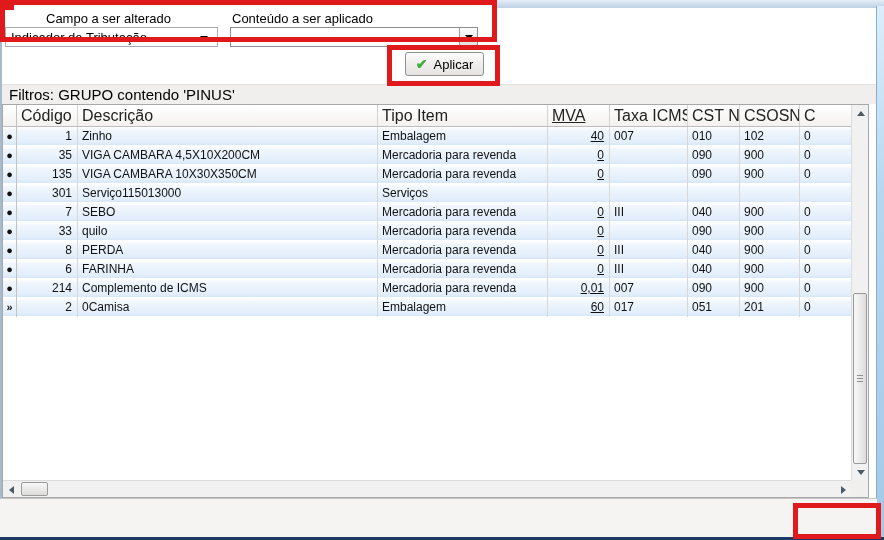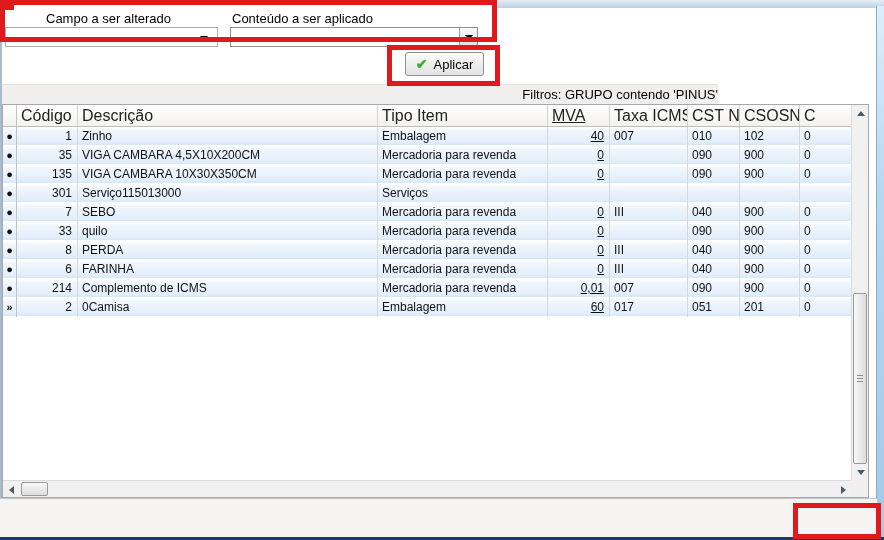--- a/index.html
+++ b/index.html
@@ -41,23 +41,23 @@
   .combo-btn .flat-arrow { right:4px; top:7px; }
 
   
   .btn { position:absolute; display:flex; align-items:center; justify-content:center; gap:6px;
     background:linear-gradient(180deg,#fdfdfd 0%,#f0efee 45%,#e5e4e2 100%);
     border:1px solid #8f8f8f; border-radius:3px; font-size:13px; color:#000; z-index:2; cursor:default; }
   .check-glyph { color:#3dae3d; font-size:14px; font-weight:bold; line-height:1; }
   .btn-apply { left:405px; top:52px; width:79px; height:24px; }
 
   
-  .filter-bar { position:absolute; left:2px; top:84px; width:716px; height:20px;
-    background:#f1efed; border-top:1px solid #e3e1df; font-size:13px; line-height:19px;
-    padding-left:7px; color:#000; z-index:2;text-align:right; }
+  .filter-bar { position:absolute; left:2px; top:84px; width:874px; height:20px;
+    background:#f1efed; border-top:1px solid #e3e1df; font-size:15px; line-height:19px;
+    padding-left:7px; color:#000; z-index:2; }
 
   
   .grid { position:absolute; left:2px; top:104px; width:867px; height:394px;
     border:1px solid #a8a8a8; background:#fff; z-index:2; overflow:hidden; }
   .grid-header { display:flex; height:22px; background:linear-gradient(180deg,#ffffff,#f3f2f0);
     border-bottom:1px solid #bdbdbd; }
   .hcell { font-size:16px; color:#222; line-height:21px; padding-left:4px;
     border-right:1px solid #d4d4d4; overflow:hidden; white-space:nowrap; }
   .grid-body { position:relative; }
   .grid-row { display:flex; height:19px;
@@ -100,20 +100,21 @@
 <div class="app">
 
   <div class="titlebar-sliver"></div>
   <div class="left-frame"></div>
   <div class="right-frame"></div>
   <div class="bottom-frame"></div>
   <div class="red-square"></div>
 
   <div class="fld-label lbl-1">Campo a ser alterado</div>
   <div class="combo combo-1">
+    <span class="combo-text">Indicador de Tributação</span>
     <span class="flat-arrow"></span>
   </div>
 
   <div class="fld-label lbl-2">Conteúdo a ser aplicado</div>
   <div class="combo combo-2">
     <div class="combo-btn">
       <span class="flat-arrow"></span>
     </div>
   </div>
 

